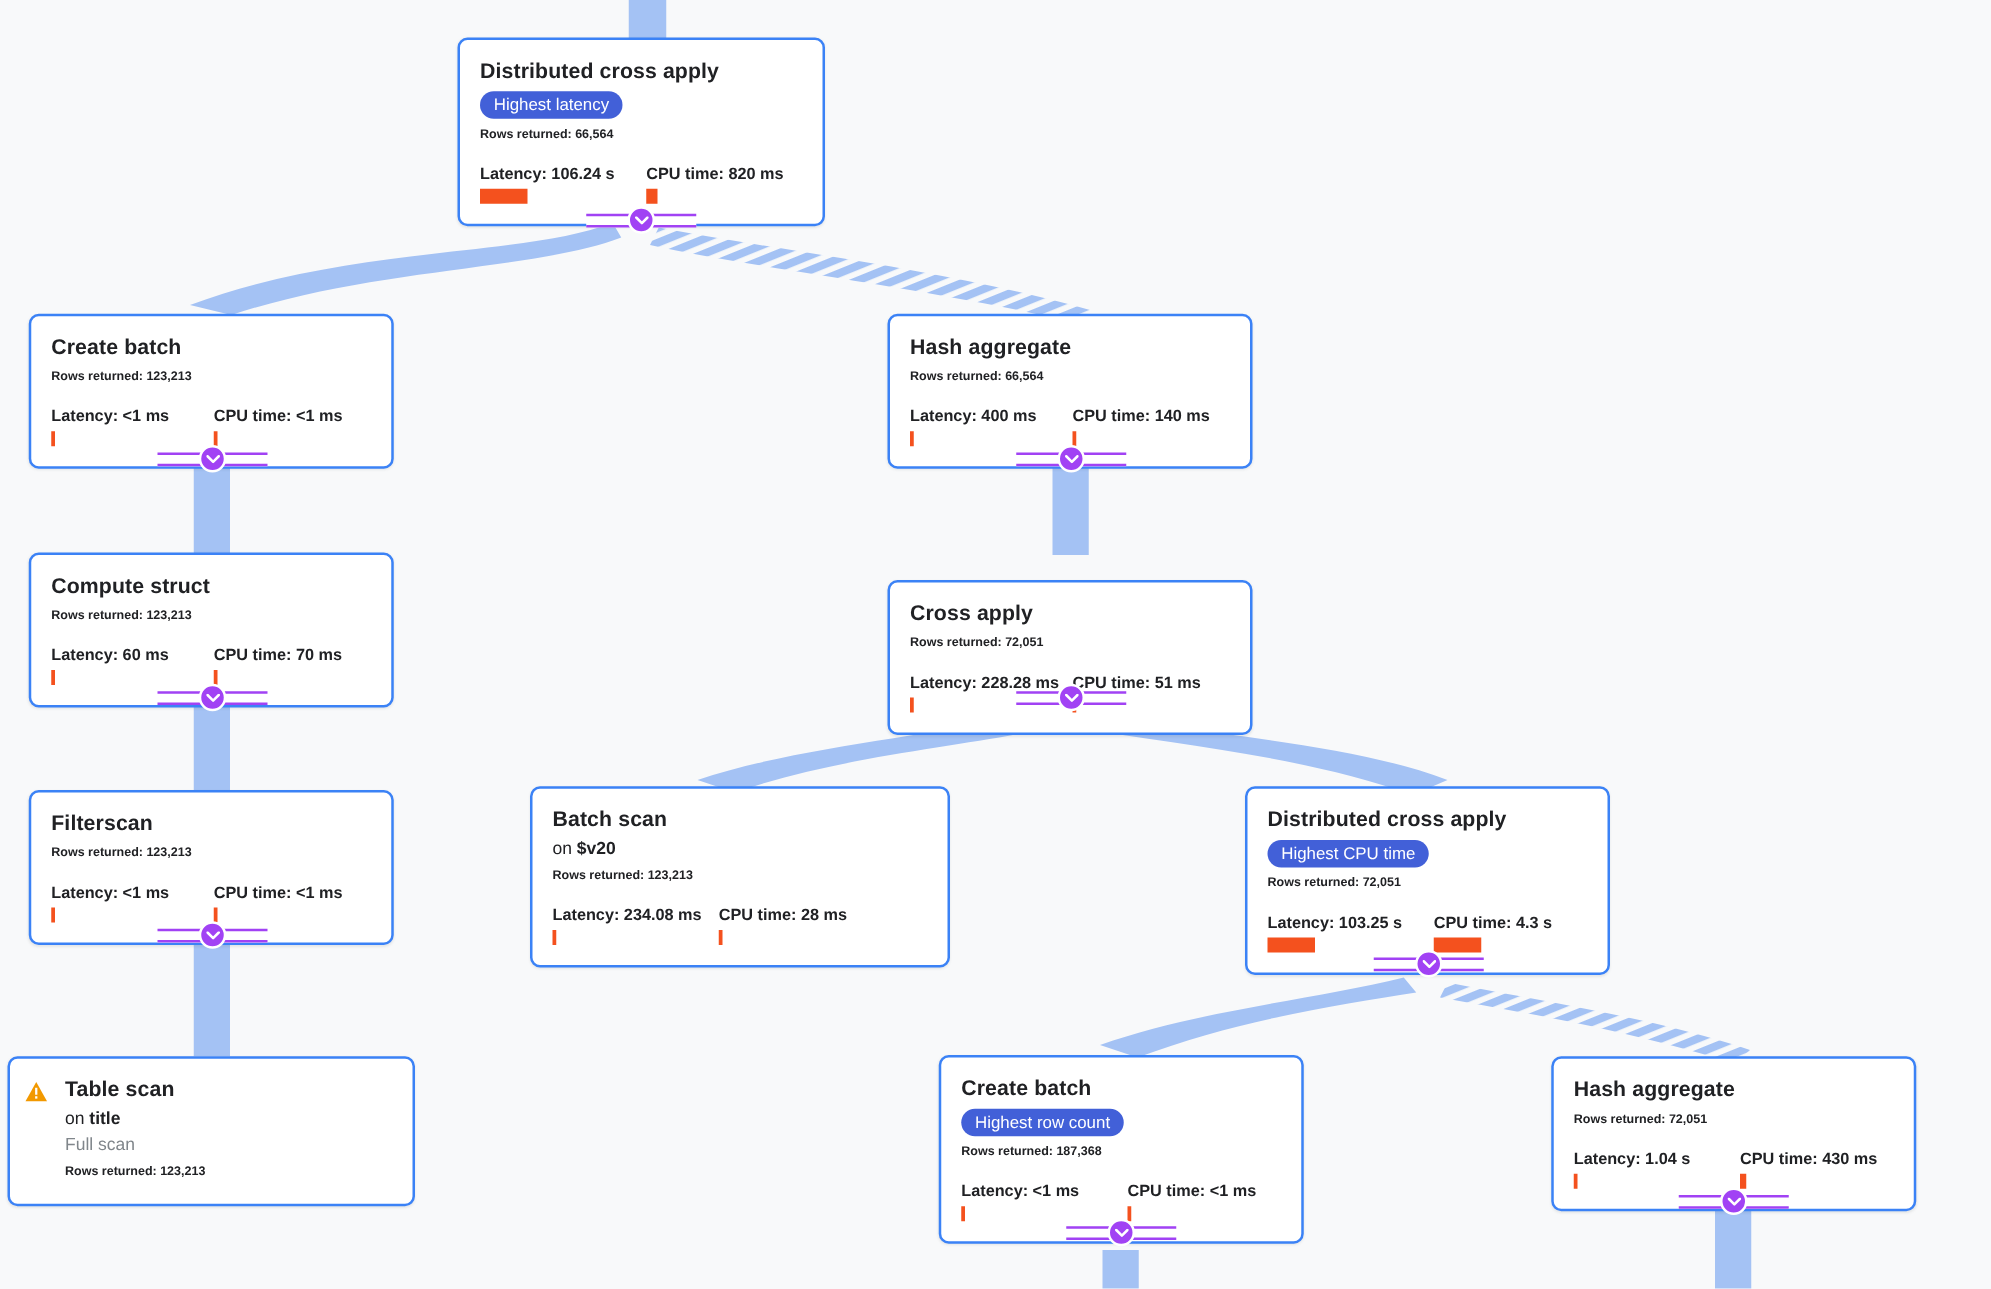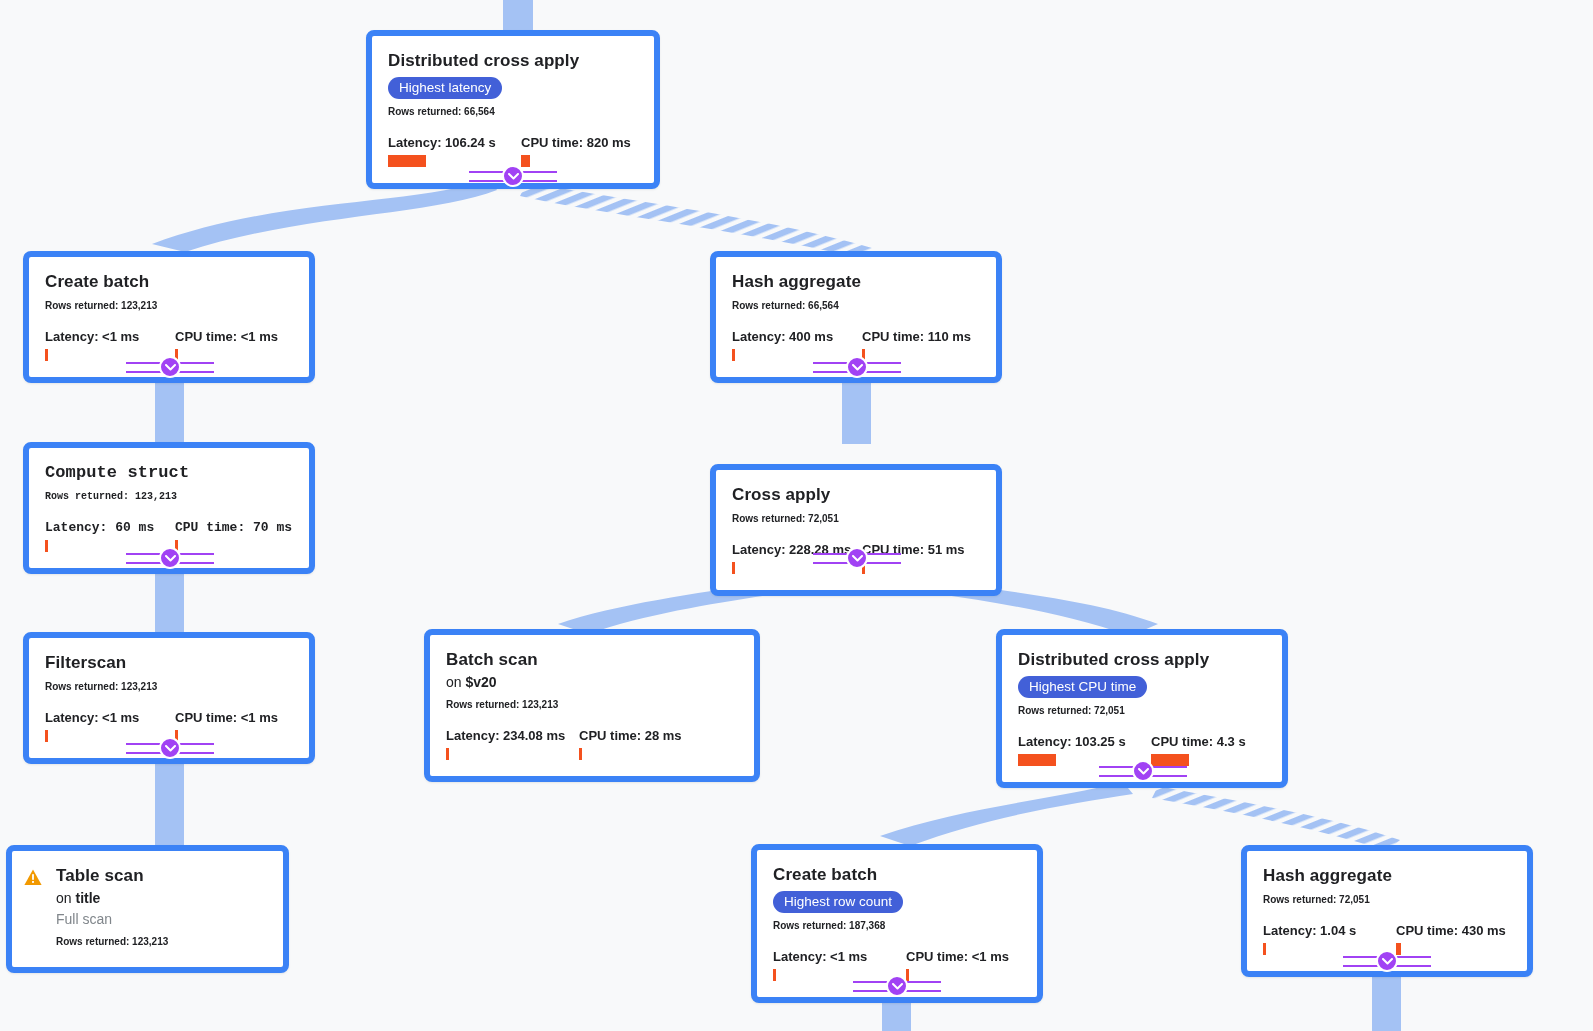--- a/index.html
+++ b/index.html
@@ -16,21 +16,21 @@
     background: #f8f9fa;
   }
   #edge-layer {
     position: absolute; inset: 0;
     width: 1593px; height: 1031px;
     pointer-events: none;
   }
   .node {
     position: absolute;
     background: #ffffff;
-    border: 6px solid #3b82f6;
+    border: 2px solid #3b82f6;
     border-radius: 8px;
     padding: 14px 16px 16px 16px;
     box-shadow: 0 1px 2px rgba(60,64,67,0.10);
   }
   .node-inner { display: flex; align-items: flex-start; }
   .warn-icon { flex: 0 0 auto; margin: 4px 14px 0 0; }
   .node-body { flex: 1 1 auto; min-width: 0; }
   .node-title {
     font-size: 17px;
     font-weight: bold;
@@ -194,29 +194,29 @@
     <div class="node-inner">
       <div class="node-body">
         <div class="node-title">Hash aggregate</div>
         <div class="rows">Rows returned: 66,564</div>
         <div class="metrics">
           <div class="metric" style="width:130px;">
             <div class="metric-label">Latency: 400 ms</div>
             <div class="metric-bar" style="width:3px;"></div>
           </div>
           <div class="metric">
-            <div class="metric-label">CPU time: 110 ms</div>
-            <div class="metric-bar" style="width:3px;"></div>
-          </div>
-        </div>
-      </div>
-    </div>
-  </div>
-
-  <div class="node" style="left:23px; top:442px; width:292px;font-family:Liberation Mono, monospace;">
+            <div class="metric-label">CPU time: 140 ms</div>
+            <div class="metric-bar" style="width:3px;"></div>
+          </div>
+        </div>
+      </div>
+    </div>
+  </div>
+
+  <div class="node" style="left:23px; top:442px; width:292px;">
     <div class="node-inner">
       <div class="node-body">
         <div class="node-title">Compute struct</div>
         <div class="rows">Rows returned: 123,213</div>
         <div class="metrics">
           <div class="metric" style="width:130px;">
             <div class="metric-label">Latency: 60 ms</div>
             <div class="metric-bar" style="width:3px;"></div>
           </div>
           <div class="metric">
@@ -301,21 +301,21 @@
           </div>
           <div class="metric">
             <div class="metric-label">CPU time: 4.3 s</div>
             <div class="metric-bar" style="width:38px;"></div>
           </div>
         </div>
       </div>
     </div>
   </div>
 
-  <div class="node" style="left:6px; top:845px; width:283px;padding-left:12px;">
+  <div class="node" style="left:6px; top:845px; width:326px;padding-left:12px;">
     <div class="node-inner">
       <div class="warn-icon">
         <svg width="18" height="17" viewBox="0 0 18 17" xmlns="http://www.w3.org/2000/svg">
           <path d="M9 0.6 L17.6 16 L0.4 16 Z" fill="#f29900"></path>
           <rect x="8.1" y="5.2" width="1.8" height="5.6" fill="#ffffff"></rect>
           <rect x="8.1" y="12" width="1.8" height="1.9" fill="#ffffff"></rect>
         </svg>
       </div>
       <div class="node-body">
         <div class="node-title">Table scan</div>

